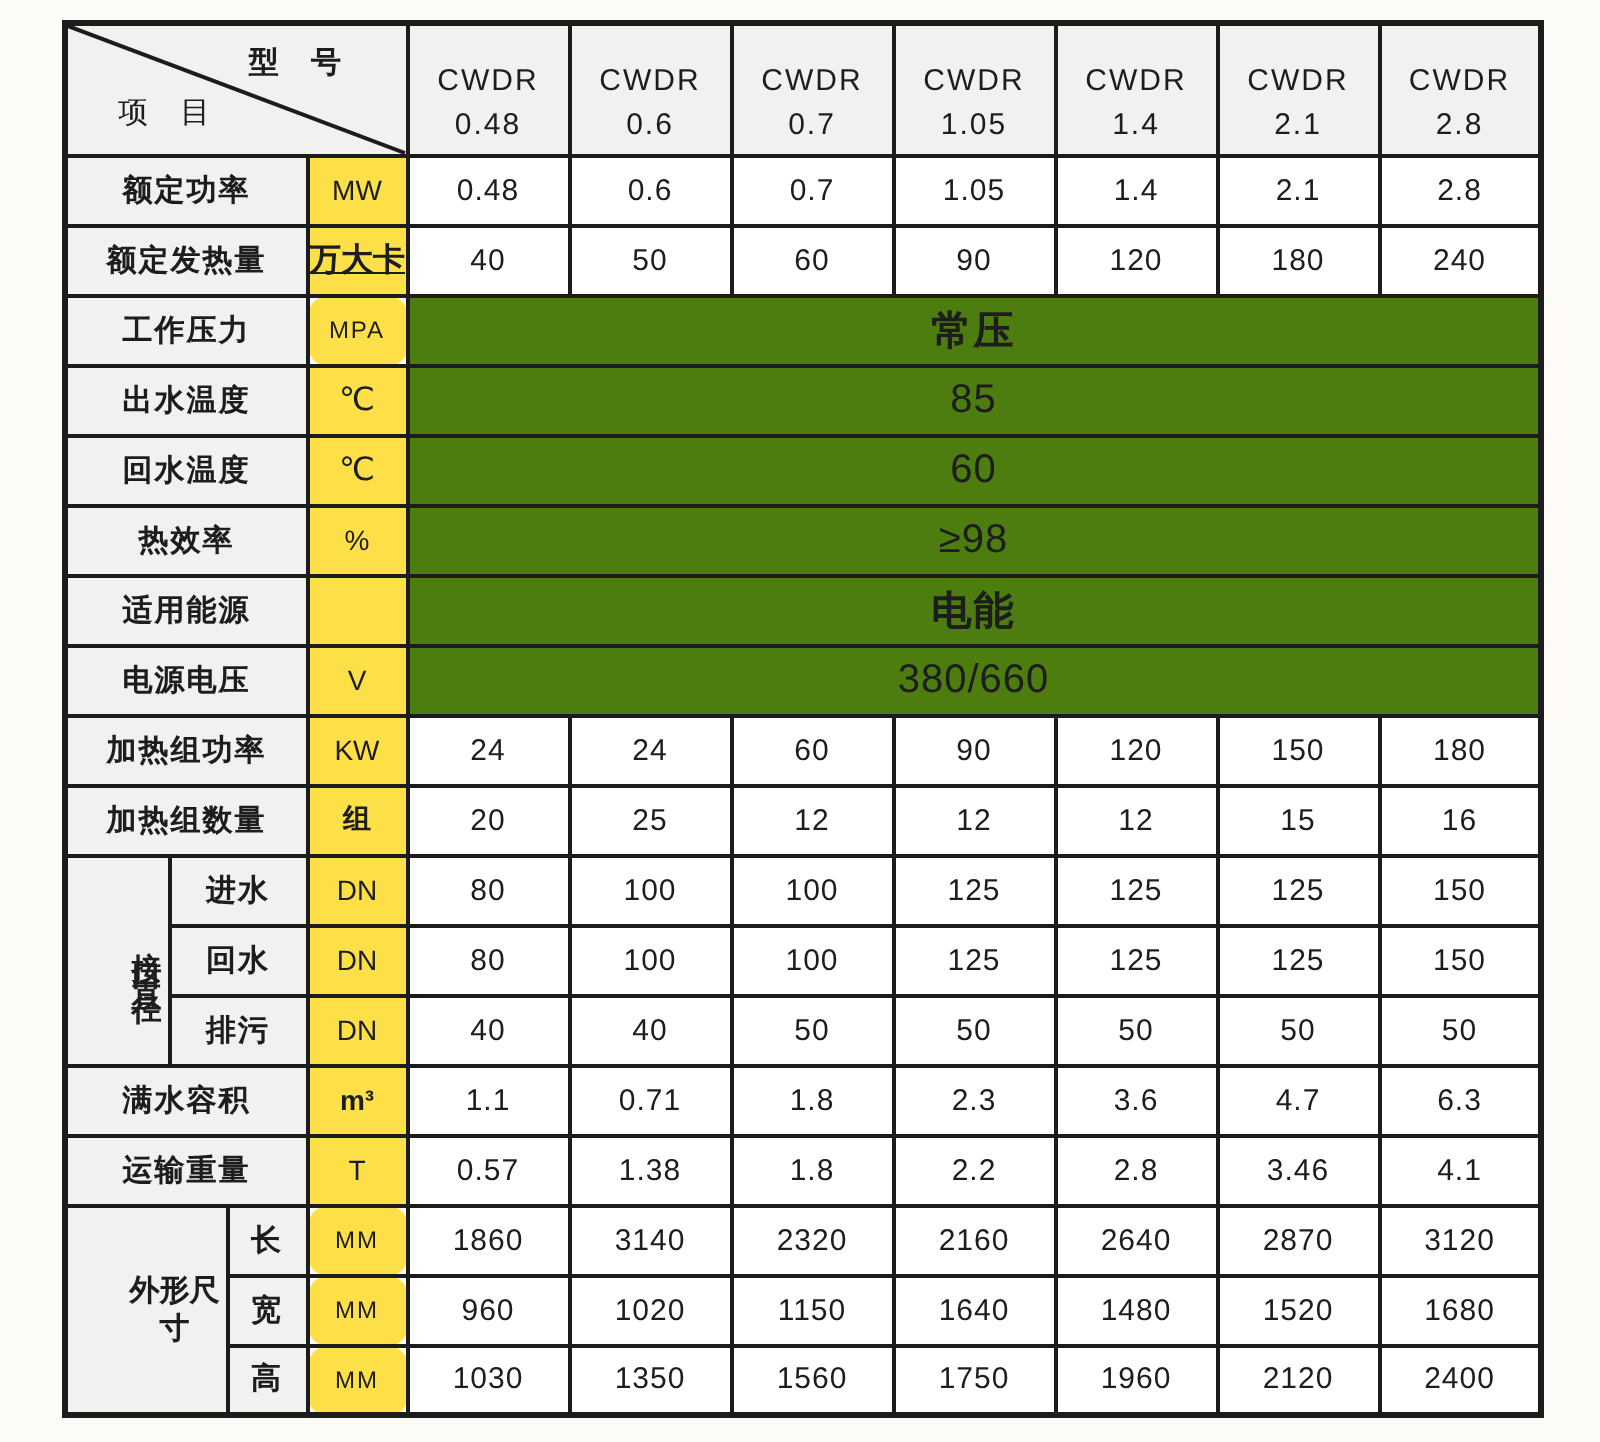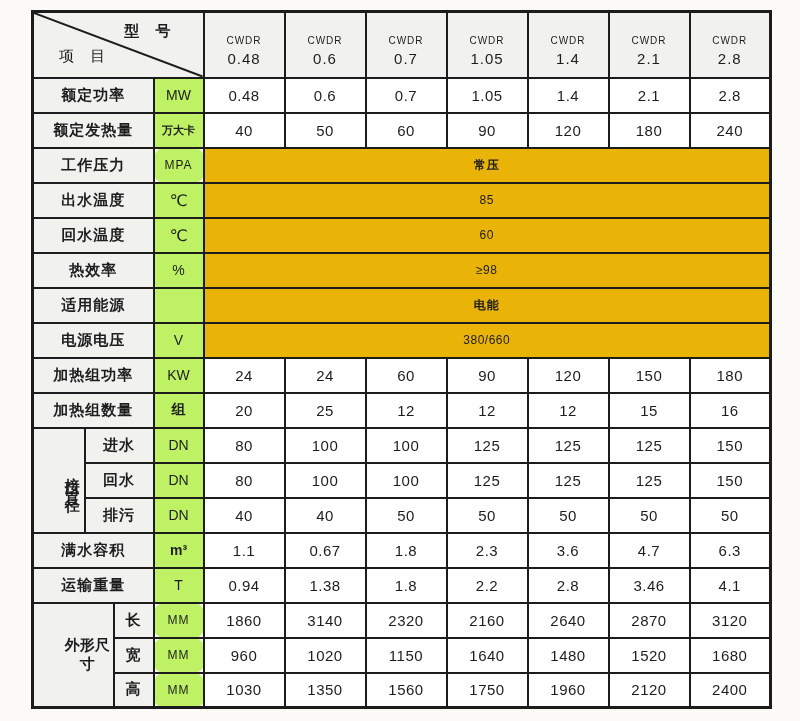--- a/index.html
+++ b/index.html
@@ -33,41 +33,41 @@
   th.corner svg{position:absolute;inset:0;width:100%;height:100%;display:block;}
   .corner-top{
     position:absolute;top:9px;right:26px;
     font-size:15px;font-weight:700;letter-spacing:6px;
   }
   .corner-bottom{
     position:absolute;bottom:11px;left:25px;
     font-size:15px;font-weight:400;letter-spacing:6px;
   }
   .model-cell{font-weight:500;}
-  .model-brand{display:block;font-size:10px;font-weight:500;letter-spacing:1px;line-height:1.45;margin-top:14px;}
+  .model-brand{display:block;font-size:15px;font-weight:500;letter-spacing:1px;line-height:1.45;margin-top:14px;}
   .model-code{display:block;font-size:15px;font-weight:500;letter-spacing:1px;line-height:1.45;}
   
   .lbl{background:#f1f1ef;font-weight:700;font-size:15px;letter-spacing:1px;font-family:Liberation Serif, serif;}
-  .unit{background:#bef264;font-weight:500;font-size:14px;}
-  .u-xs{font-size:11px;font-weight:700;letter-spacing:0;}
+  .unit{background:#fde047;font-weight:500;font-size:14px;}
+  .u-xs{font-size:16px;font-weight:700;letter-spacing:0;text-decoration:underline;}
   .u-sm{font-size:12px;letter-spacing:1px;border-radius:10px;}
   .u-lg{font-size:16px;}
   .u-bold{font-weight:700;}
   
   .grp{background:#f1f1ef;font-weight:700;font-size:15px;padding-left:28px;}
   .vlabel{
     writing-mode:vertical-rl;
     text-orientation:upright;
     letter-spacing:7px;
     line-height:1;
     display:inline-block;
   }
   
   .val{background:#ffffff;font-size:15px;letter-spacing:0.5px;}
-  .merged{background:#eab308;font-size:12px;letter-spacing:0.5px;}
+  .merged{background:#4d7c0f;font-size:20px;letter-spacing:0.5px;}
   .cn{font-weight:700;letter-spacing:1px;}
 </style>
 </head>
 <body>
 
 <div class="table-wrap">
 <table>
   <colgroup>
     <col style="width:52px">
         <col style="width:29px">
@@ -226,31 +226,31 @@
       <td class="val">50</td>
       <td class="val">50</td>
       <td class="val">50</td>
       <td class="val">50</td>
       <td class="val">50</td>
     </tr>
     <tr>
       <td class="lbl" colspan="3">满水容积</td>
       <td class="unit u-bold">m³</td>
       <td class="val">1.1</td>
-      <td class="val">0.67</td>
+      <td class="val">0.71</td>
       <td class="val">1.8</td>
       <td class="val">2.3</td>
       <td class="val">3.6</td>
       <td class="val">4.7</td>
       <td class="val">6.3</td>
     </tr>
     <tr>
       <td class="lbl" colspan="3">运输重量</td>
       <td class="unit">T</td>
-      <td class="val">0.94</td>
+      <td class="val">0.57</td>
       <td class="val">1.38</td>
       <td class="val">1.8</td>
       <td class="val">2.2</td>
       <td class="val">2.8</td>
       <td class="val">3.46</td>
       <td class="val">4.1</td>
     </tr>
     <tr>
       <td class="grp" colspan="2" rowspan="3">外形尺寸</td>
       <td class="lbl">长</td>

